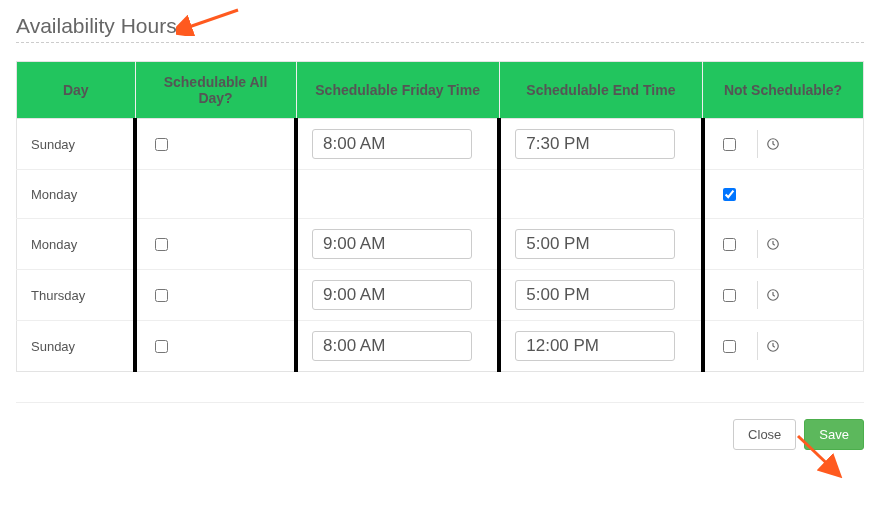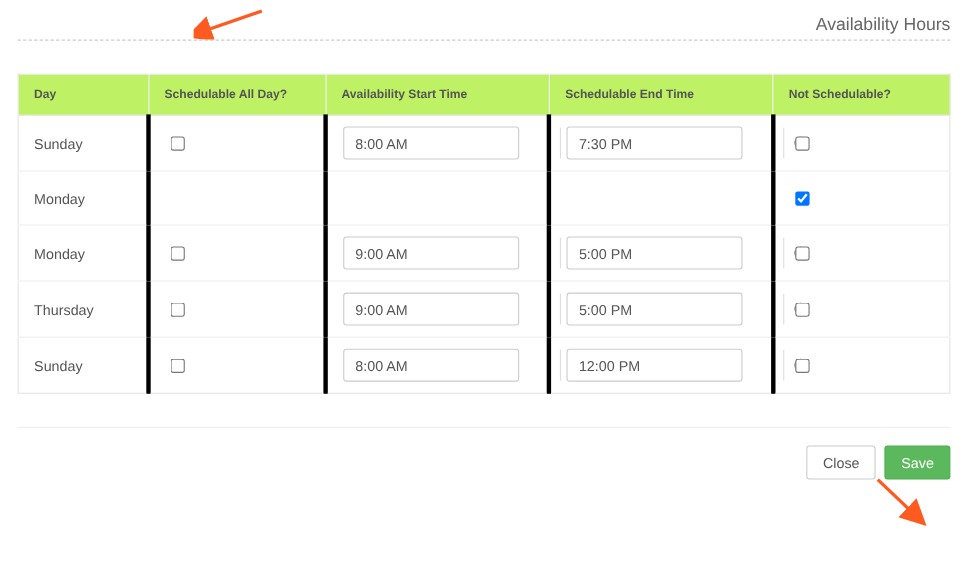--- a/index.html
+++ b/index.html
@@ -6,46 +6,45 @@
   body {
     margin: 0;
     padding: 14px 16px;
     font-family: Arial, Helvetica, sans-serif;
     font-size: 13px;
     color: #555;
     background: #fff;
     width: 880px;
   }
   .section-title {
-    font-size: 16px;
+    font-size: 21px;
     color: #666;
     padding-bottom: 4px;
     border-bottom: 1px dashed #ccc;
-    margin-bottom: 30px;
+    margin-bottom: 18px;
     position: relative;
-    text-align: right;
   }
   .arrow {
     position: absolute;
     pointer-events: none;
   }
   .arrow-top {
     left: 160px;
     top: -8px;
   }
   table.avail {
     width: 100%;
     border-collapse: collapse;
     border: 1px solid #e3e3e3;
   }
   table.avail th {
-    background: #bef264;
-    text-align: left;
+    background: #22c55e;
+    text-align: center;
     font-weight: bold;
-    font-size: 11px;
+    font-size: 14px;
     color: #555;
     padding: 12px 14px;
     border-bottom: 1px solid #e3e3e3;
     border-right: 1px solid #eee;
   }
   table.avail th:last-child { border-right: none; }
   table.avail td {
     padding: 10px 14px;
     border-bottom: 1px solid #eee;
     border-right: 4px solid #000000;
@@ -65,21 +64,21 @@
     border: 1px solid #ccc;
     border-radius: 3px;
     height: 30px;
     width: 160px;
     background: #fff;
   }
   .time-field input {
     border: none;
     outline: none;
     padding: 0 10px;
-    font-size: 13px;
+    font-size: 17px;
     flex: 1;
     color: #555;
     background: transparent;
   }
   .time-field .clock {
     width: 30px;
     border-left: 1px solid #ddd;
     display: flex;
     align-items: center;
     justify-content: center;
@@ -129,21 +128,21 @@
     </defs>
     <line x1="62" y1="4" x2="10" y2="22" stroke="#ff5a1f" stroke-width="3" marker-end="url(#ah1)"></line>
   </svg>
 </div>
 
 <table class="avail">
   <thead>
     <tr>
       <th class="col-day">Day</th>
       <th class="col-all">Schedulable All Day?</th>
-      <th class="col-start">Availability Start Time</th>
+      <th class="col-start">Schedulable Friday Time</th>
       <th class="col-end">Schedulable End Time</th>
       <th class="col-not">Not Schedulable?</th>
     </tr>
   </thead>
   <tbody id="avail-body">
       <tr>
         <td>Sunday</td>
         <td><input type="checkbox" style=""></td>
         <td><div class="time-field">
             <input type="text" value="8:00 AM" style="">

